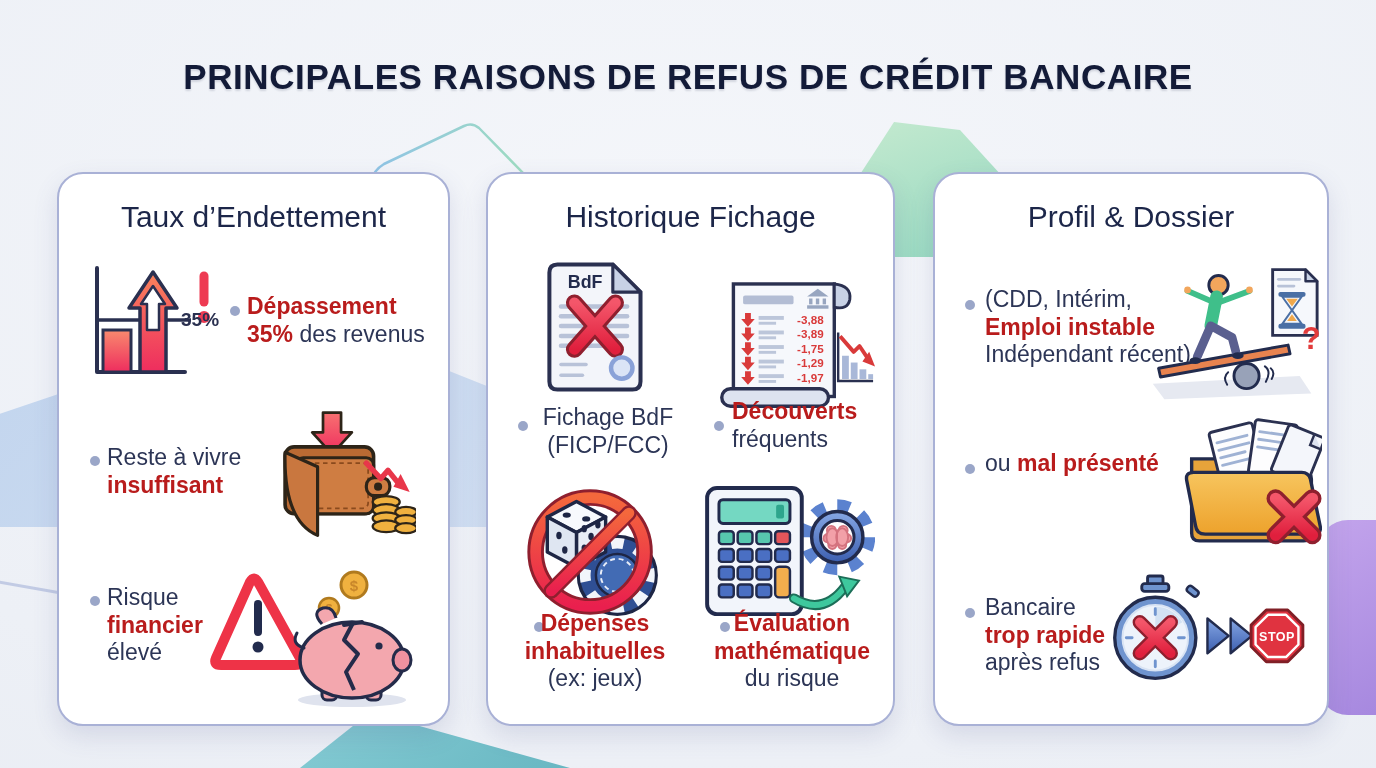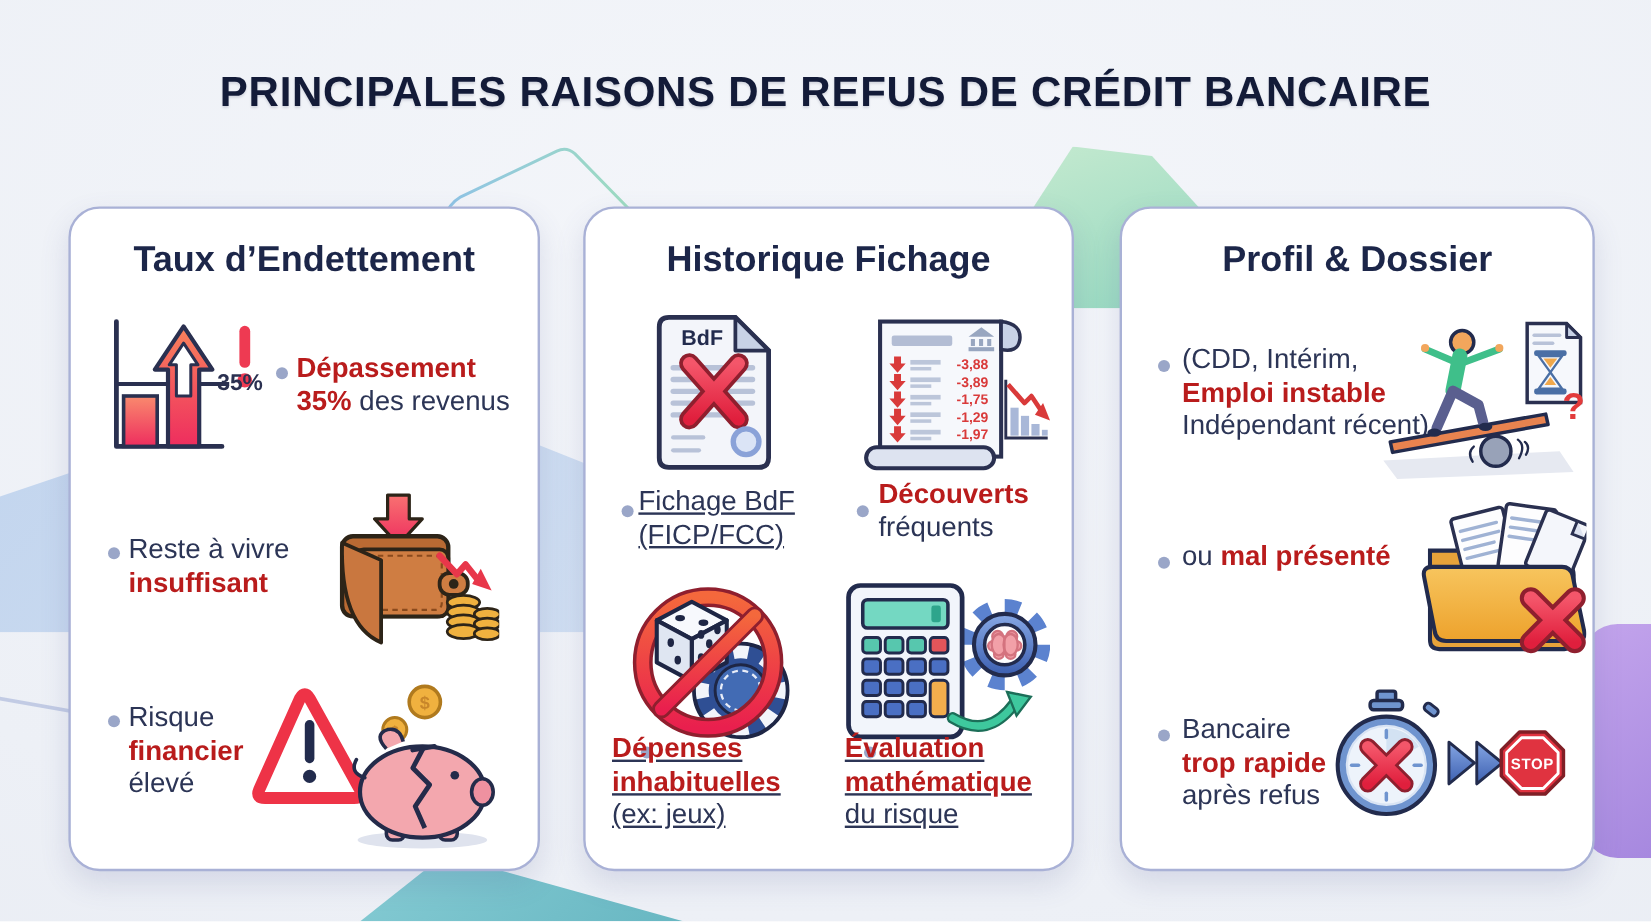--- a/index.html
+++ b/index.html
@@ -17,25 +17,25 @@
   .card{
     position:absolute;top:172px;height:550px;z-index:2;background:#ffffff;
     border:2px solid #a9b1d6;border-radius:26px;
     box-shadow:0 10px 24px rgba(85,95,150,.16);
   }
   .card1{left:57px;width:389px}
   .card2{left:486px;width:405px}
   .card3{left:933px;width:392px}
   .card-title{
     position:absolute;top:26px;left:0;right:0;text-align:center;
-    font-size:30px;font-weight:700;color:#1c2649;
+    font-size:30px;font-weight:400;color:#1c2649;
   }
   .txt{position:absolute;font-size:23px;line-height:27.5px;color:#2c3556;}
   .txt .b{font-weight:700;color:#b91c1c;}
-  .center{text-align:left;text-decoration:underline;}
+  .center{text-align:center;}
   .bullet{position:absolute;width:10px;height:10px;border-radius:50%;background:#9aa6c8;}
   .icon{position:absolute;}
   .overlay-label{position:absolute;font-weight:700;color:#2a3050;}
 </style>
 </head>
 <body>
 
 <div class="canvas">
 
   <div class="bg" style="left:-30px;top:312px;width:720px;height:215px;opacity:.85;
@@ -189,21 +189,21 @@
         </g>
         <circle cx="88" cy="121" r="12" fill="#dbe4f6" stroke="#8aa2d8" stroke-width="5"></circle>
         <g stroke="#b8c2d8" stroke-width="4" stroke-linecap="round">
           <line x1="20" y1="117" x2="48" y2="117"></line>
             <line x1="20" y1="129" x2="44" y2="129"></line>
         </g>
         <text x="47" y="31" text-anchor="middle" font-size="20" font-weight="bold" fill="#222b4d" font-family="Liberation Sans, sans-serif">BdF</text>
       </svg>
     </div>
 
-    <div class="icon" style="left:226px;top:84px">
+    <div class="icon" style="left:226px;top:100px">
       <svg width="162" height="147" viewBox="0 0 167 151">
         <rect x="20" y="10" width="104" height="116" fill="#f6f8fc" stroke="#2a3050" stroke-width="3.5"></rect>
         <path d="M124,10 q18,2 16,16 q-2,11 -16,8 Z" fill="#c8d2e6" stroke="#2a3050" stroke-width="3"></path>
         <rect x="8" y="118" width="110" height="18" rx="9" fill="#dde3f0" stroke="#2a3050" stroke-width="3.5"></rect>
         <rect x="30" y="22" width="52" height="9" rx="2" fill="#b3bdd4"></rect>
         <g fill="#98a6c0">
           <polygon points="96,23 118,23 107,15"></polygon>
           <rect x="98" y="25" width="3.5" height="6"></rect>
             <rect x="105" y="25" width="3.5" height="6"></rect>
           <rect x="112" y="25" width="3.5" height="6"></rect>

